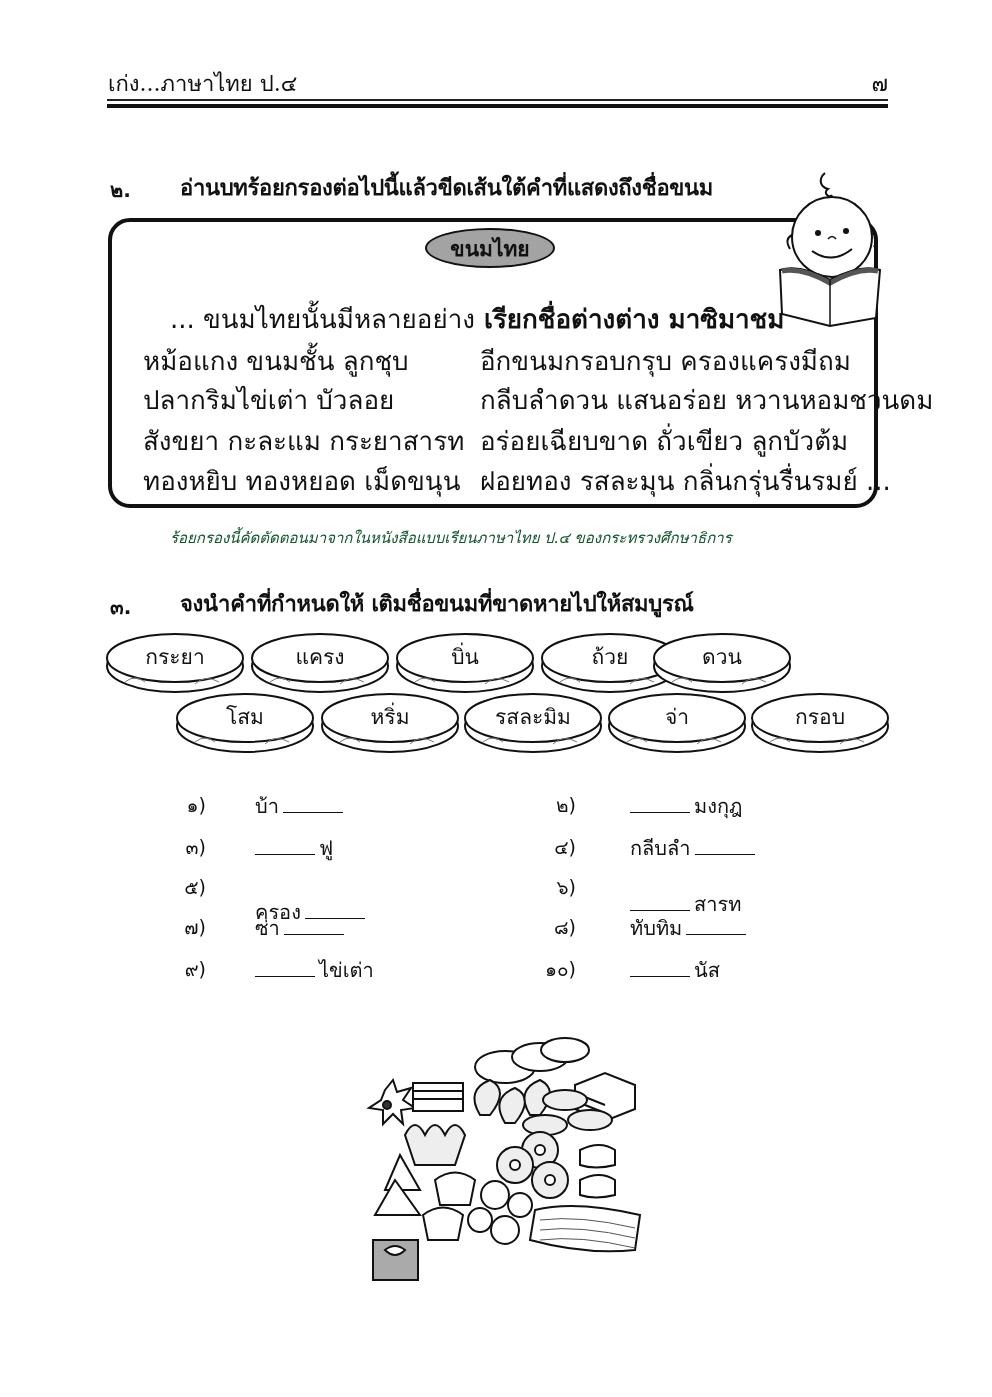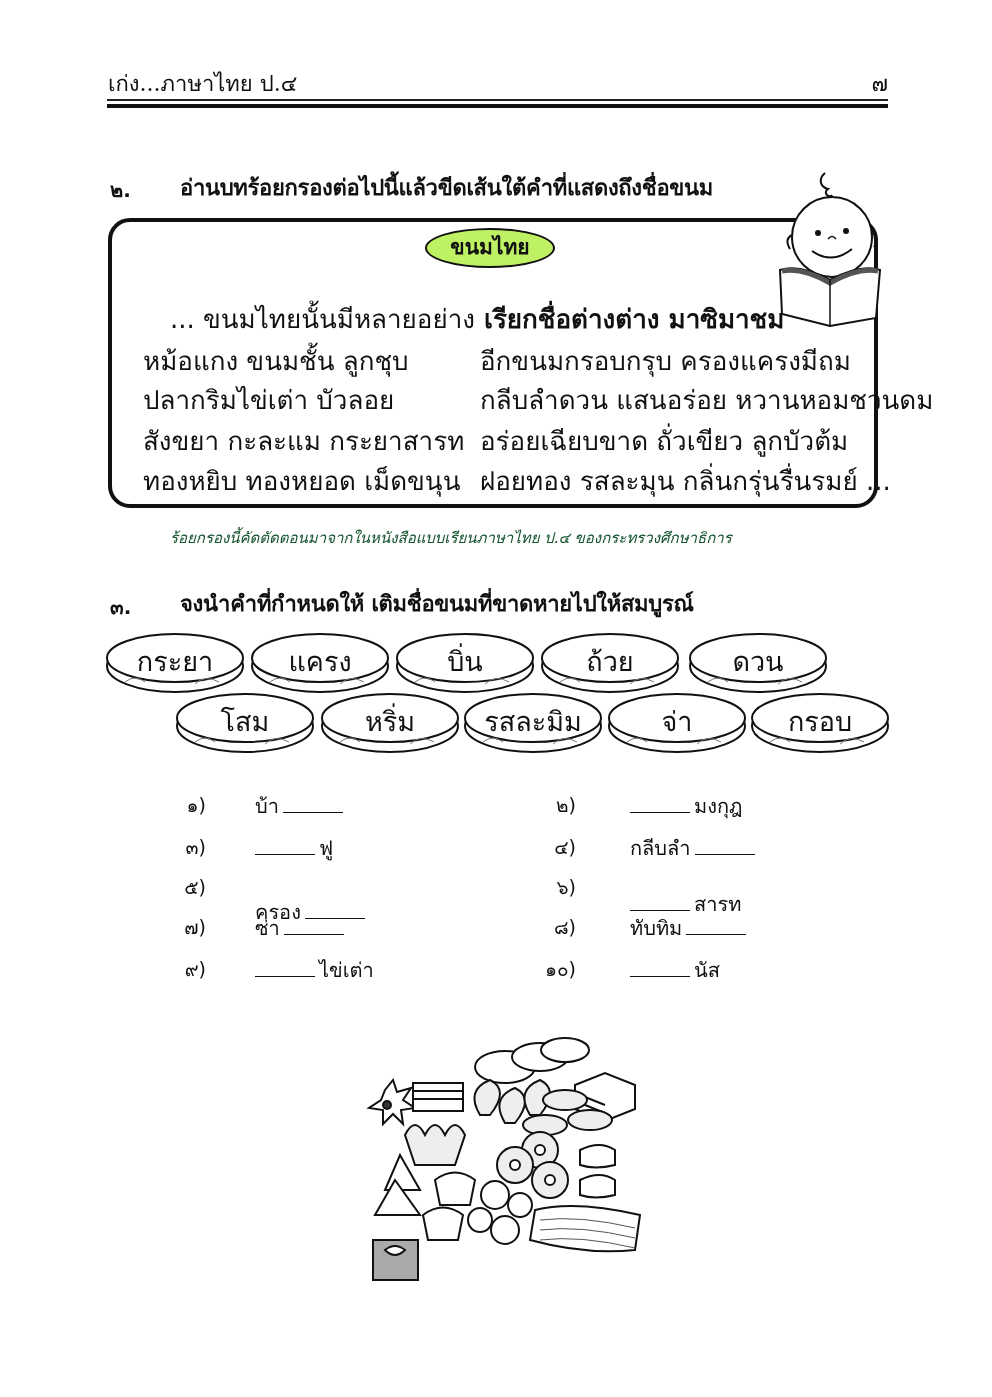--- a/index.html
+++ b/index.html
@@ -8,25 +8,25 @@
   .abs { position:absolute; }
   .hdr-title { left:108px; top:66px; font-family:"DejaVu Serif", serif; font-size:22px; }
   .hdr-page { right:104px; top:66px; font-family:"DejaVu Serif", serif; font-size:22px; }
   .rule-thin { left:107px; width:781px; top:99px; height:2px; background:#222; }
   .rule-thick { left:107px; width:781px; top:104px; height:4px; background:#111; }
   .sec-num { font-size:20px; font-weight:bold; }
   .sec-title { font-size:22px; font-weight:bold; letter-spacing:-0.3px; }
   .poem-box { left:108px; top:218px; width:770px; height:290px; border:4px solid #111;
               border-radius:22px; box-sizing:border-box; background:#fff; }
   .poem-title { left:425px; top:228px; width:130px; height:40px; border:2.5px solid #111;
-                border-radius:50%; text-align:center; line-height:38px; font-size:21px; font-weight:bold; background:#bef264; box-sizing:border-box;font-family:Liberation Mono, monospace;}
+                border-radius:50%; text-align:center; line-height:38px; font-size:21px; font-weight:bold; background:#a3a3a3; box-sizing:border-box;}
   .poem-line { font-size:26px; white-space:nowrap; }
   .caption { left:170px; top:526px; font-family:"DejaVu Serif", serif; font-style:italic; font-size:15px; color:#14532d; }
   .word-oval { width:140px; height:62px; }
-  .word-oval .lbl { position:absolute; left:0; right:0; top:8px; text-align:center; font-size:27px; }
+  .word-oval .lbl { position:absolute; left:0; right:0; top:8px; text-align:center; font-size:21px; }
   .q-num { font-size:19px; width:56px; text-align:right; }
   .q-text { font-size:20px; white-space:nowrap; }
   .blank { display:inline-block; width:60px; border-bottom:1.5px solid #111; height:1px; vertical-align:baseline; margin:0 4px; }
   .boy { left:770px; top:165px; width:120px; height:165px; }
   .illus { left:355px; top:1035px; width:320px; height:250px; }
 </style>
 </head>
 <body>
 
 <div class="abs hdr-title">เก่ง...ภาษาไทย ป.๔</div>
@@ -96,21 +96,21 @@
   <div class="lbl">บิ่น</div>
 </div>
 <div class="abs word-oval" style="left:540px;top:632px;">
   <svg width="140" height="62" viewBox="0 0 140 62">
       <ellipse cx="70" cy="34" rx="68" ry="26" fill="#fff" stroke="#111" stroke-width="2"></ellipse>
       <ellipse cx="70" cy="26" rx="68" ry="24" fill="#fff" stroke="#111" stroke-width="2"></ellipse>
       <path d="M20 50 q10 -8 20 0 M90 52 q10 -10 24 -2" stroke="#777" fill="none"></path>
     </svg>
   <div class="lbl">ถ้วย</div>
 </div>
-<div class="abs word-oval" style="left:688px;top:632px;text-decoration:underline;">
+<div class="abs word-oval" style="left:652px;top:632px;text-decoration:underline;">
   <svg width="140" height="62" viewBox="0 0 140 62">
       <ellipse cx="70" cy="34" rx="68" ry="26" fill="#fff" stroke="#111" stroke-width="2"></ellipse>
       <ellipse cx="70" cy="26" rx="68" ry="24" fill="#fff" stroke="#111" stroke-width="2"></ellipse>
       <path d="M20 50 q10 -8 20 0 M90 52 q10 -10 24 -2" stroke="#777" fill="none"></path>
     </svg>
   <div class="lbl">ดวน</div>
 </div>
 
 <div class="abs word-oval" style="left:175px;top:692px;">
   <svg width="140" height="62" viewBox="0 0 140 62">

